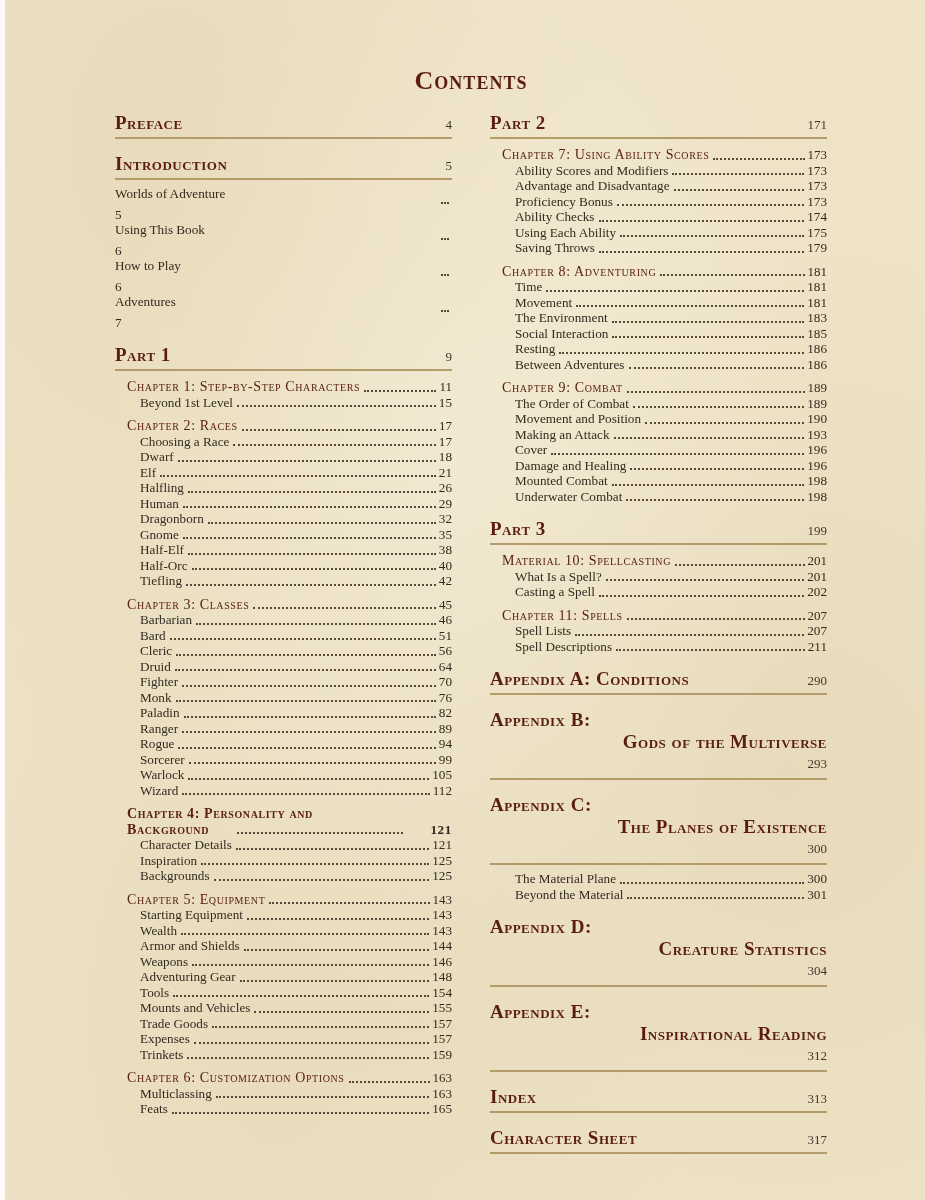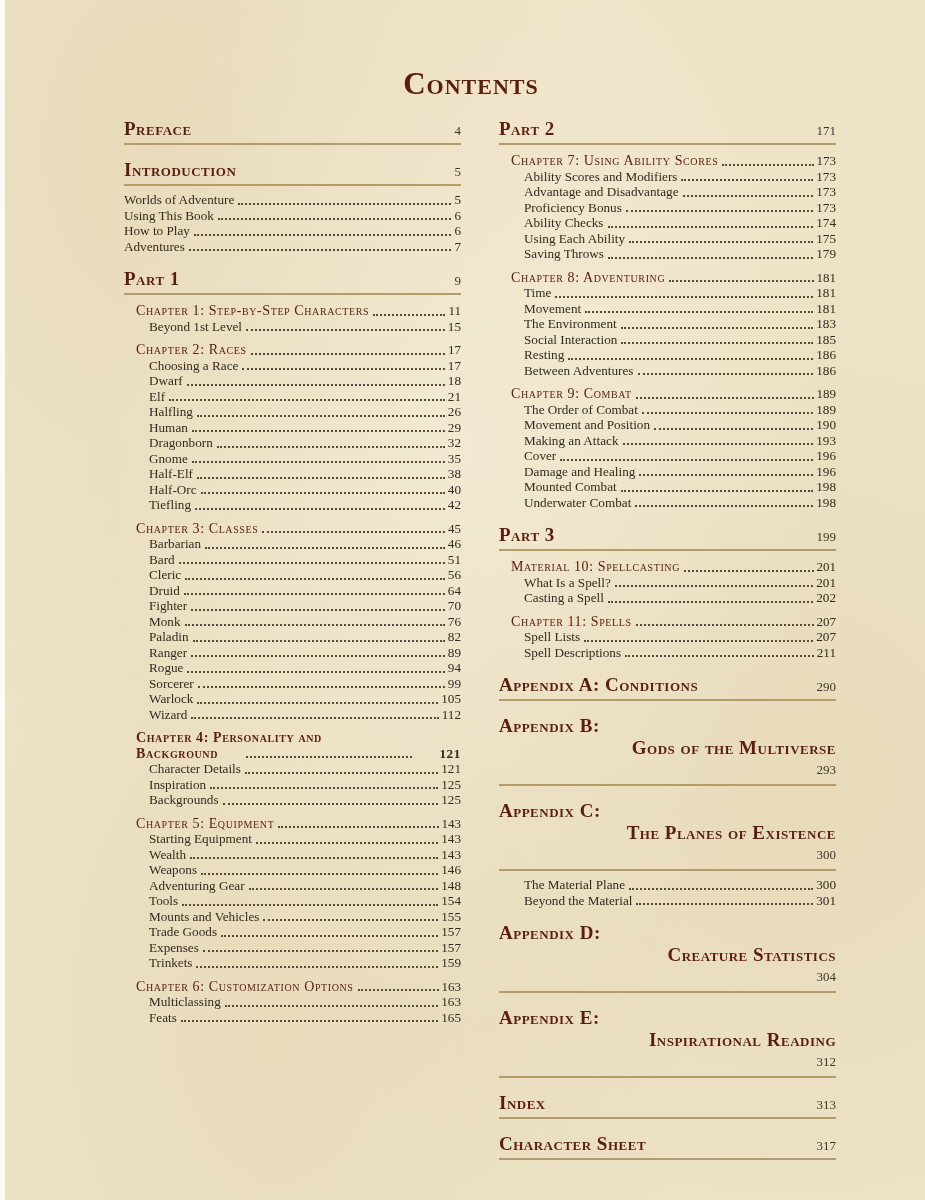--- a/index.html
+++ b/index.html
@@ -10,24 +10,24 @@
       radial-gradient(ellipse at 18% 12%, rgba(213,192,148,.22), transparent 42%),
       radial-gradient(ellipse at 85% 65%, rgba(213,194,152,.25), transparent 48%),
       radial-gradient(ellipse at 50% 38%, rgba(251,247,233,.45), transparent 55%),
       radial-gradient(ellipse at 30% 85%, rgba(210,190,147,.20), transparent 45%),
       #eee3c7;
     position:relative;
   }
   .photo-edge{position:absolute;left:0;top:0;width:5px;height:100%;background:rgba(255,255,255,.85);}
   .page{padding:66px 98px 0 115px;}
   .toc-title{
-    font-variant:small-caps;font-weight:bold;font-size:31px;letter-spacing:1px;
+    font-variant:small-caps;font-weight:bold;font-size:26px;letter-spacing:1px;
     color:#5b1d10;text-align:center;margin:0 0 16px 0;
   }
-  .columns{display:flex;gap:38px;margin-left:9px;}
+  .columns{display:flex;gap:38px;}
   .col{width:337px;flex:0 0 337px;}
 
   .h1{
     display:flex;align-items:baseline;
     font-variant:small-caps;font-weight:bold;font-size:19px;letter-spacing:.5px;
     color:#5b1d10;border-bottom:2px solid #b49c6a;
     padding-bottom:3px;margin-top:14px;margin-bottom:6px;
   }
   .h1:first-child{margin-top:0;}
   .h1 .sp{flex:1;}
@@ -39,21 +39,21 @@
   .chapter{
     font-variant:small-caps;font-weight:normal;font-size:14px;letter-spacing:.6px;
     color:#5b2113;margin-left:12px;margin-top:8px;
   }
   .chapter .pg{font-size:13px;letter-spacing:0;}
   .chapter2{margin-left:12px;margin-top:8px;
     font-variant:small-caps;font-weight:bold;font-size:14px;letter-spacing:.6px;color:#5b2113;}
   .chapter2 .l2{display:flex;align-items:flex-end;line-height:15.5px;gap:24px;}
   .chapter2 .l1{line-height:15.5px;}
   .entry{font-size:13.2px;color:#332a20;margin-left:25px;}
-  .entry.flush{margin-left:0;}
+  .entry.flush{margin-left:0;flex-direction:column;}
   .leader{flex:1;border-bottom:2px dotted #57493a;align-self:flex-end;margin:0 3px 3px 4px;min-width:8px;}
   .pg{color:#332a20;font-size:13.2px;white-space:nowrap;}
 </style>
 </head>
 <body>
 
 <div class="photo-edge"></div>
 
 <div class="page">
   <h1 class="toc-title">Contents</h1>
@@ -256,20 +256,25 @@
           <span class="lbl">Starting Equipment</span>
           <span class="leader"></span>
           <span class="pg">143</span>
         </div>
         <div class="row entry">
           <span class="lbl">Wealth</span>
           <span class="leader"></span>
           <span class="pg">143</span>
         </div>
         <div class="row entry">
+          <span class="lbl">Armor and Shields</span>
+          <span class="leader"></span>
+          <span class="pg">144</span>
+        </div>
+        <div class="row entry">
           <span class="lbl">Weapons</span>
           <span class="leader"></span>
           <span class="pg">146</span>
         </div>
         <div class="row entry">
           <span class="lbl">Adventuring Gear</span>
           <span class="leader"></span>
           <span class="pg">148</span>
         </div>
         <div class="row entry">

